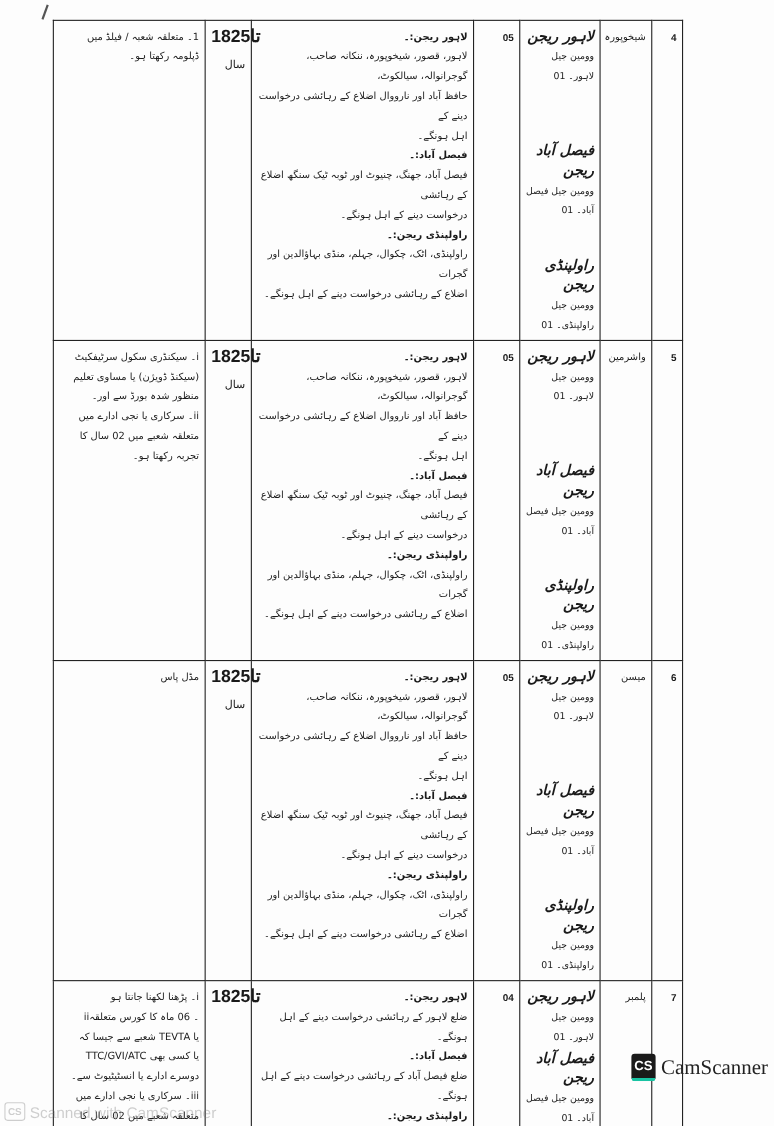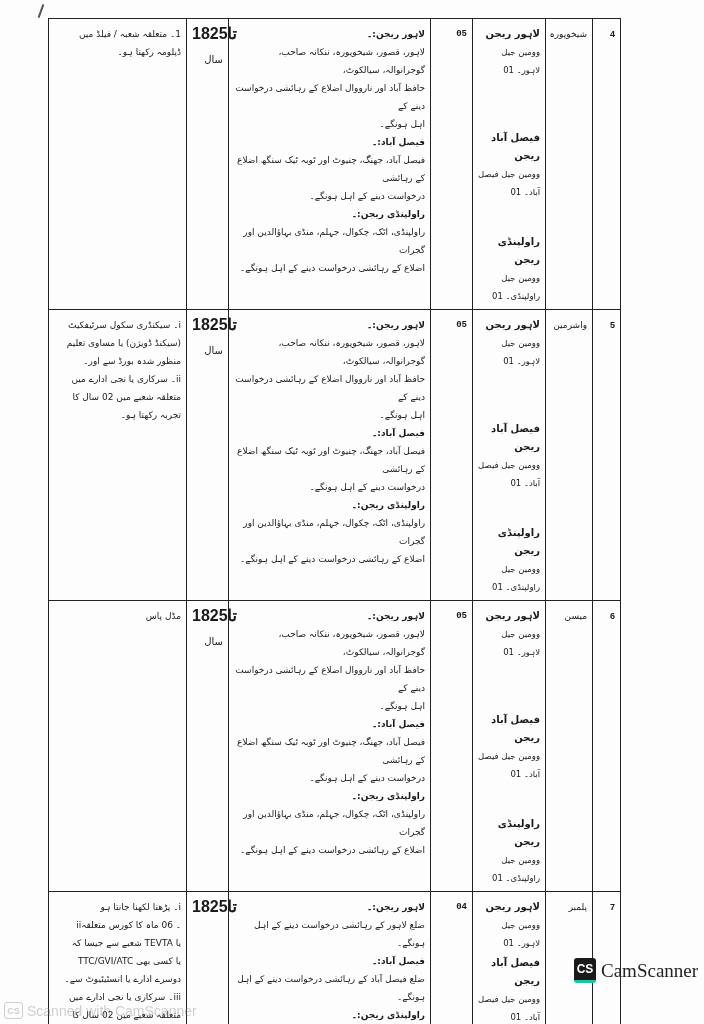--- a/index.html
+++ b/index.html
@@ -26,31 +26,31 @@
   col.c-num { width: 42px; }
   col.c-reg { width: 73px; }
   col.c-post { width: 47px; }
   col.c-sr { width: 28px; }
 
   .r4 td { height: 200px; }
   .r5 td { height: 194px; }
   .r6 td { height: 197px; }
   .r7 td { height: 131px; }
 
-  .num { direction: ltr; text-align: center; font-family: Liberation Mono, monospace; font-weight: bold; font-size: 11px; }
+  .num { direction: ltr; text-align: center; font-family: Liberation Sans, sans-serif; font-weight: bold; font-size: 11px; }
   td.age { text-align: center; }
   .age-range { display: block; font-family: "Liberation Sans", sans-serif; font-weight: bold; font-size: 16px; direction: ltr; }
   .age-unit { display: block; font-size: 10px; margin-top: 8px; }
   td.sr { text-align: center; font-family: "Liberation Sans", sans-serif; font-weight: bold; font-size: 10px; }
   td.post { font-size: 9px; }
 
   .heading { font-weight: bold; display: block; }
   .line { display: block; }
   .reg-block { display: block; }
-  .reg-block .heading { font-size: 10px; }
+  .reg-block .heading { font-size: 13px; font-style: italic; }
   .reg-block .line { font-size: 8.5px; }
   .gap-lg { margin-top: 50px; }
   .gap-md { margin-top: 32px; }
   .gap-sm { margin-top: 2px; }
 
   .qual-item { display: block; font-size: 9px; line-height: 18px; }
   .qual-item.ltr-mixed { unicode-bidi: plaintext; }
 
   .cs-logo {
     position: absolute; left: 574px; top: 958px; display: flex; align-items: center;

